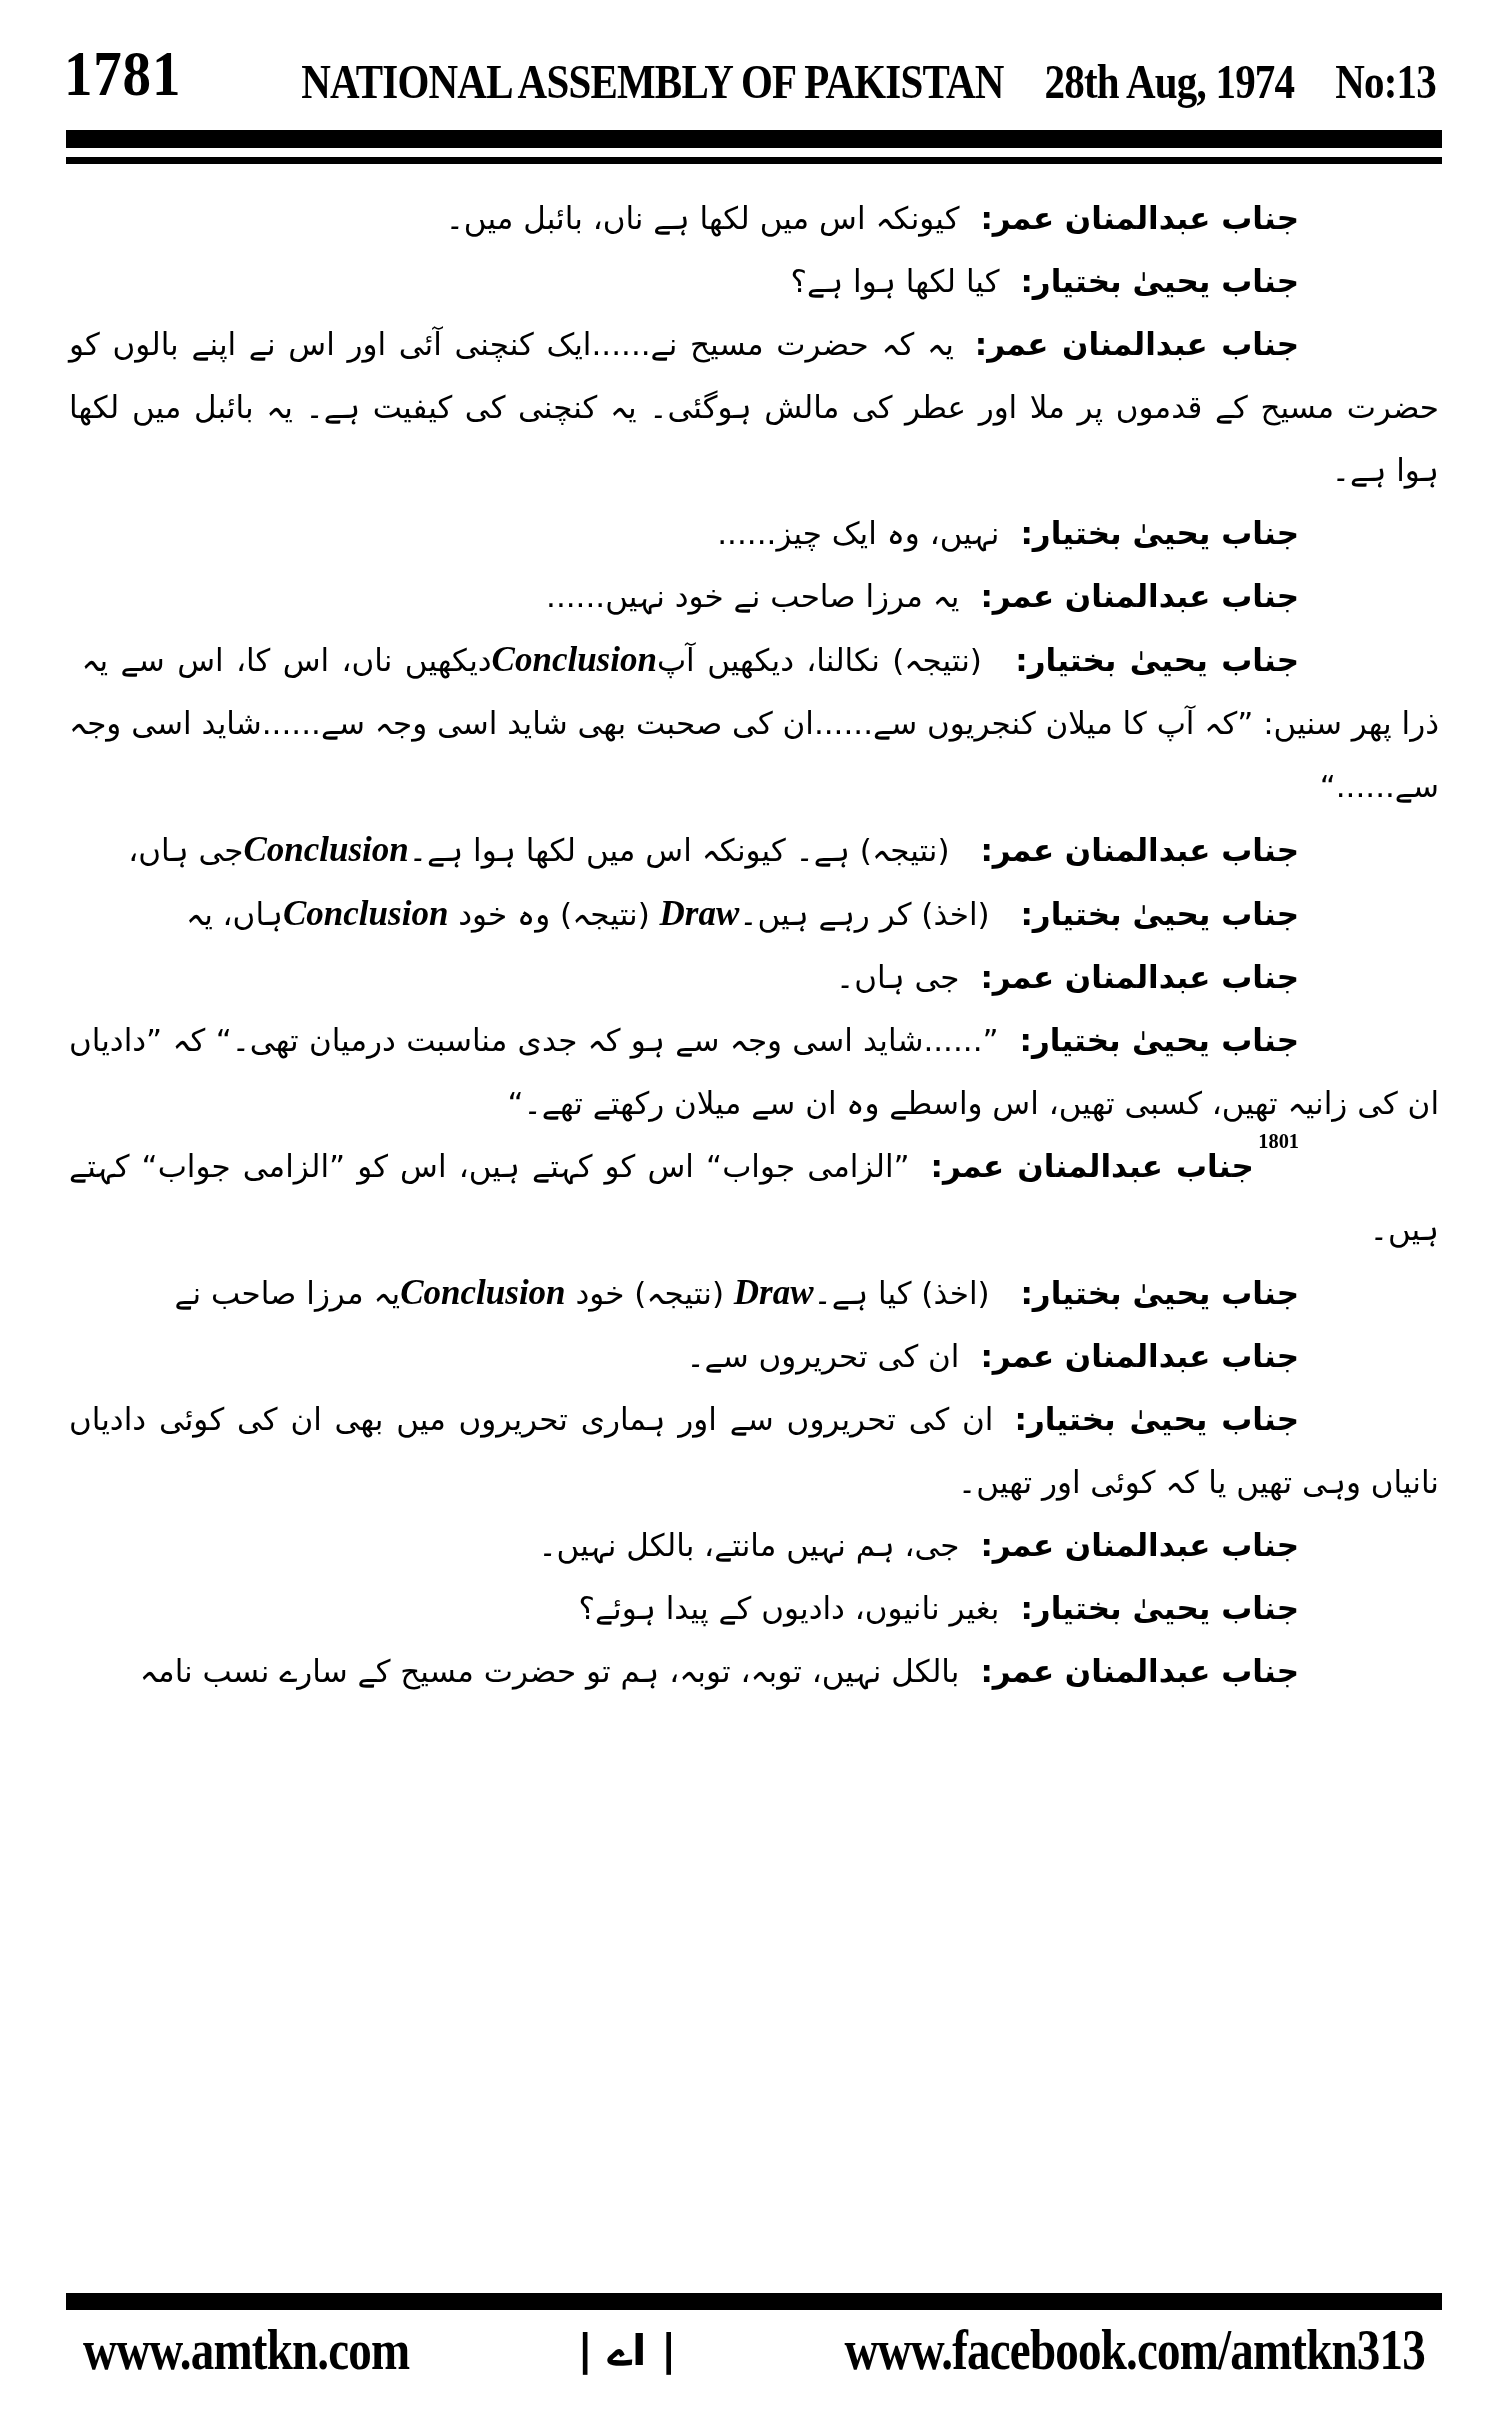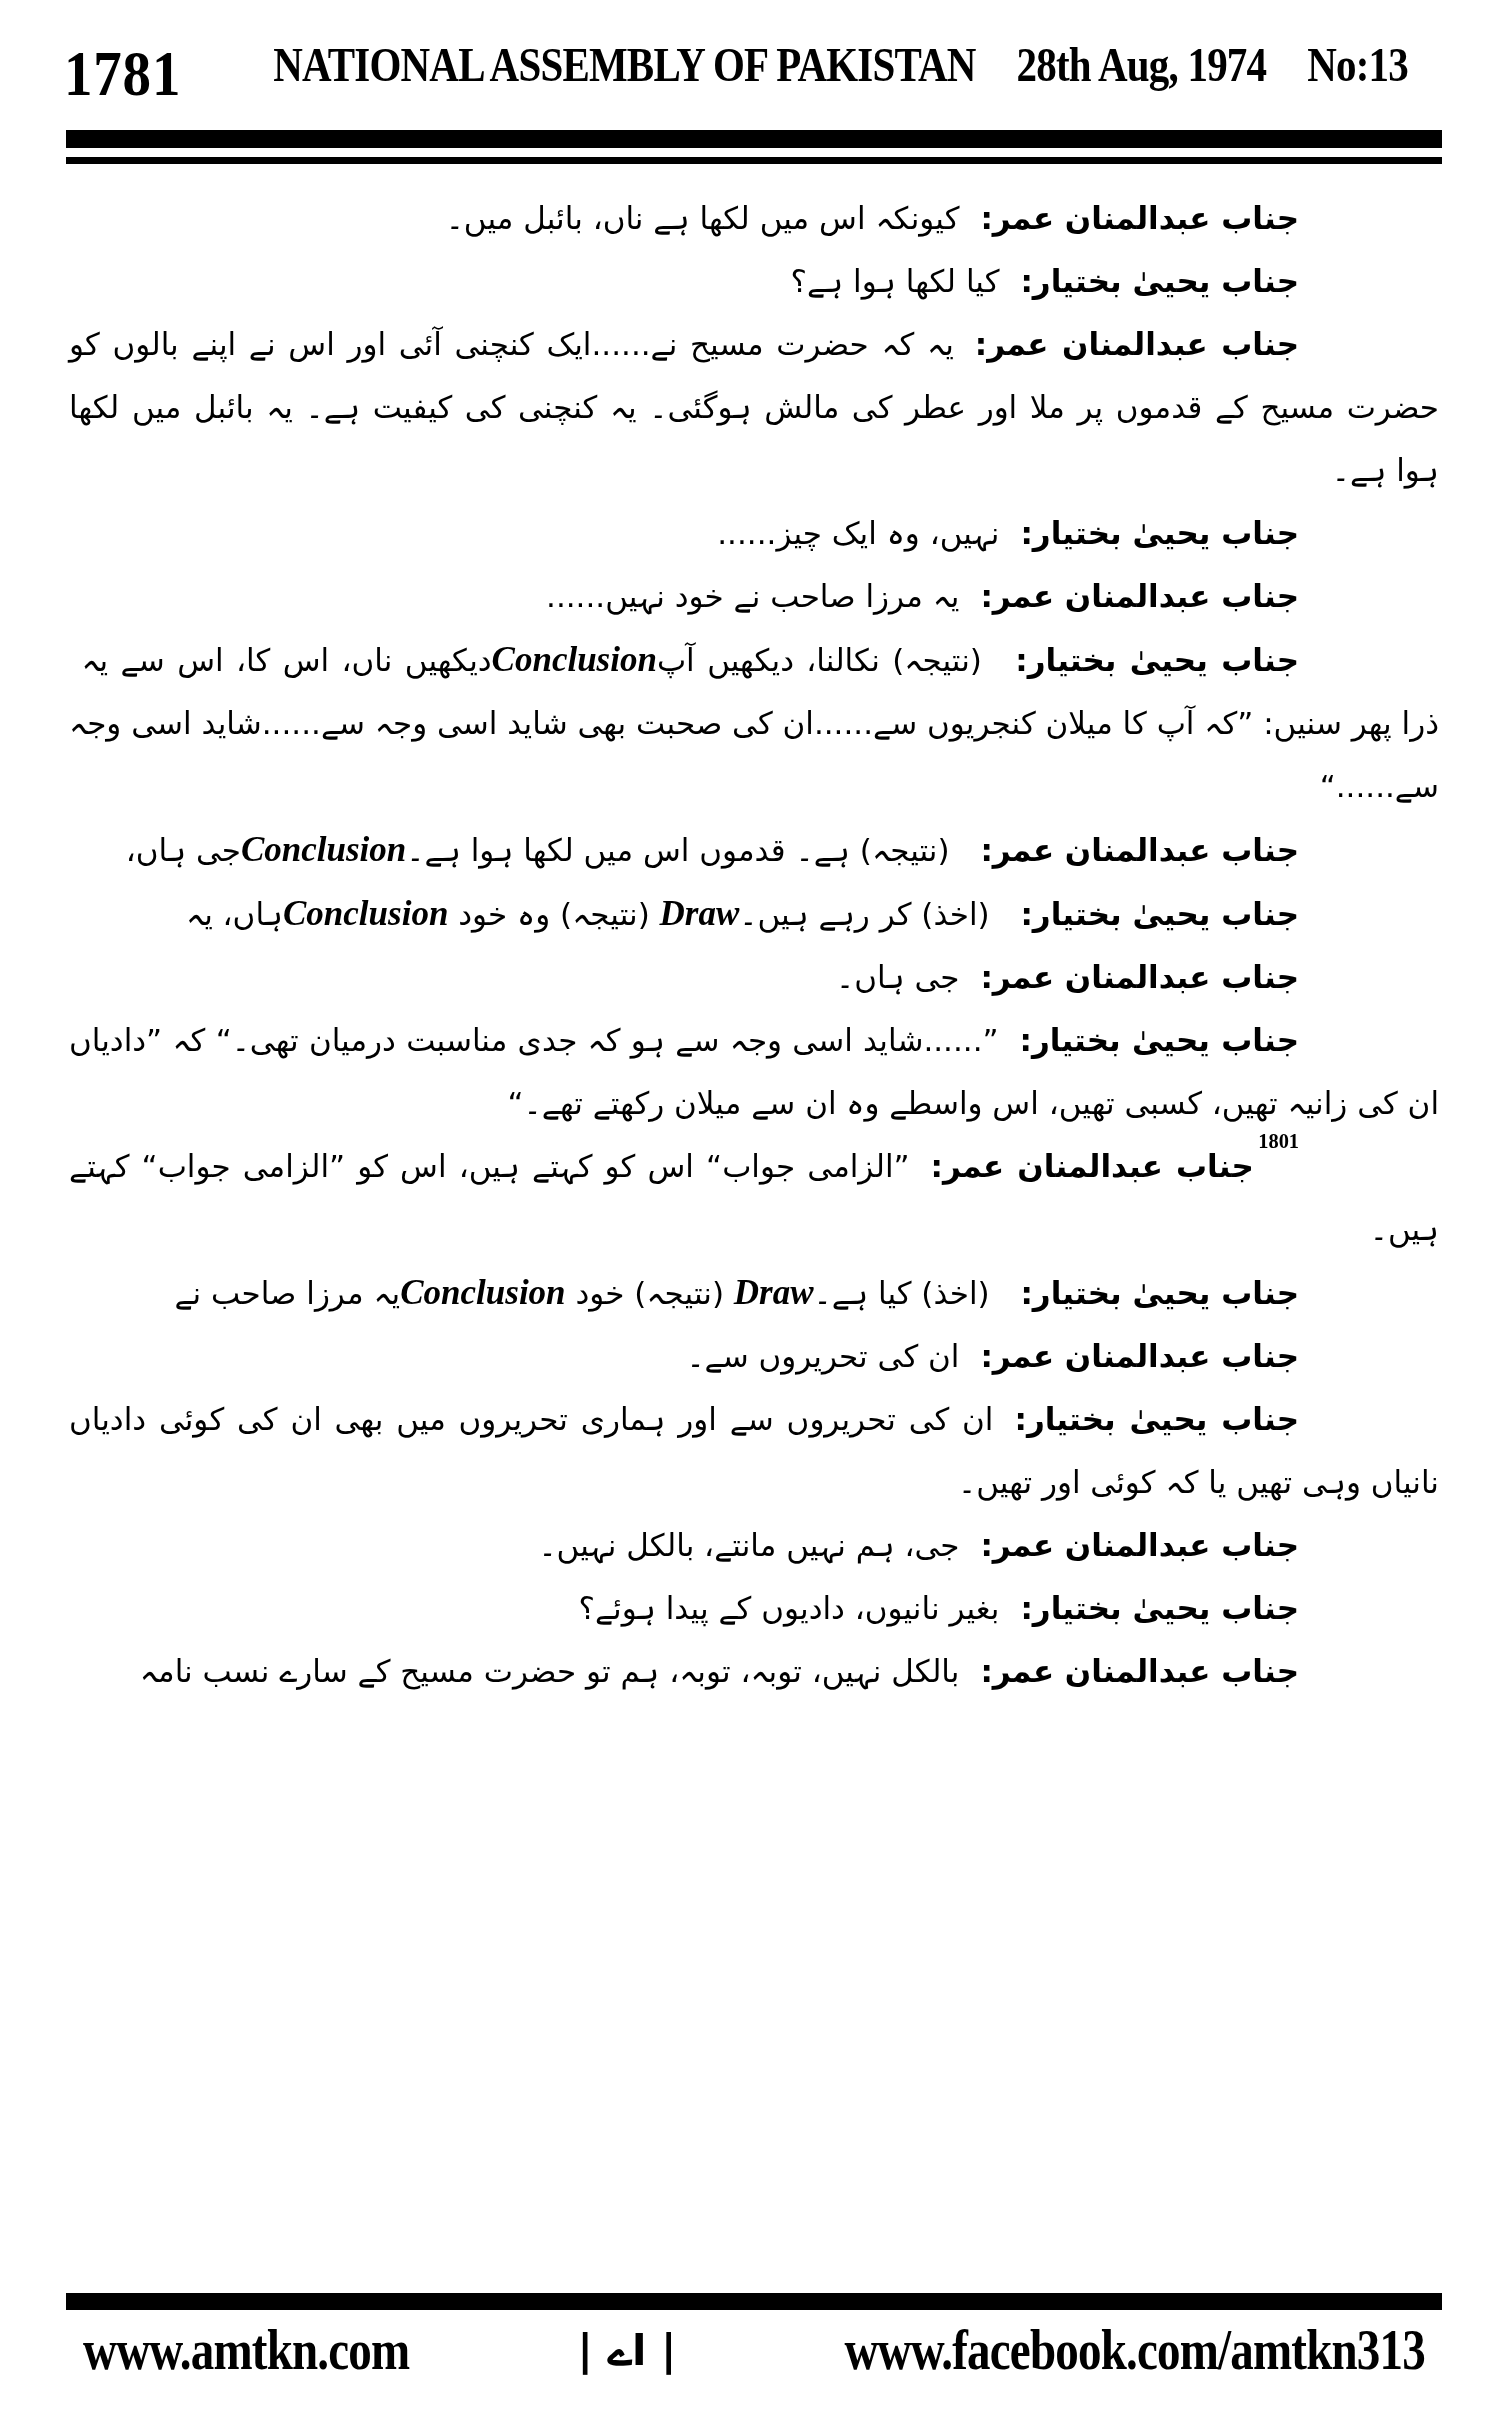--- a/index.html
+++ b/index.html
@@ -9,23 +9,23 @@
     height: 2413px;
     margin: 0 auto;
     background: #ffffff;
     color: #000000;
     overflow: hidden;
     font-family: "DejaVu Sans", sans-serif;
   }
   
   .header-row {
     display: flex;
-    align-items: flex-start;
+    align-items: flex-end;
     justify-content: space-between;
-    padding: 45px 100px 0 64px;
+    padding: 45px 72px 0 64px;
     font-family: "Liberation Serif", serif;
     font-weight: bold;
   }
   .page-number {
     font-size: 57px;
     letter-spacing: 0.8px;
     transform: scaleY(1.12);
     transform-origin: bottom left;
   }
   .header-group {
@@ -104,21 +104,21 @@
   <div class="rule-thick"></div>
   <div class="rule-thin"></div>
 
   <div class="body-text" dir="rtl">
       <p class="para"><span class="speaker">جناب عبدالمنان عمر:</span><span class="utterance"><span class="ur" dir="rtl">کیونکہ اس میں لکھا ہے ناں، بائبل میں۔</span></span></p>
       <p class="para"><span class="speaker">جناب یحییٰ بختیار:</span><span class="utterance"><span class="ur" dir="rtl">کیا لکھا ہوا ہے؟</span></span></p>
       <p class="para"><span class="speaker">جناب عبدالمنان عمر:</span><span class="utterance"><span class="ur" dir="rtl">یہ کہ حضرت مسیح نے......ایک کنچنی آئی اور اس نے اپنے بالوں کو حضرت مسیح کے قدموں پر ملا اور عطر کی مالش ہوگئی۔ یہ کنچنی کی کیفیت ہے۔ یہ بائبل میں لکھا ہوا ہے۔</span></span></p>
       <p class="para"><span class="speaker">جناب یحییٰ بختیار:</span><span class="utterance"><span class="ur" dir="rtl">نہیں، وہ ایک چیز......</span></span></p>
       <p class="para"><span class="speaker">جناب عبدالمنان عمر:</span><span class="utterance"><span class="ur" dir="rtl">یہ مرزا صاحب نے خود نہیں......</span></span></p>
       <p class="para"><span class="speaker">جناب یحییٰ بختیار:</span><span class="utterance"><span class="ur" dir="rtl">دیکھیں ناں، اس کا، اس سے یہ </span><span class="en" dir="ltr">Conclusion</span><span class="ur" dir="rtl"> (نتیجہ) نکالنا، دیکھیں آپ ذرا پھر سنیں: ”کہ آپ کا میلان کنجریوں سے......ان کی صحبت بھی شاید اسی وجہ سے......شاید اسی وجہ سے......“</span></span></p>
-      <p class="para"><span class="speaker">جناب عبدالمنان عمر:</span><span class="utterance"><span class="ur" dir="rtl">جی ہاں، </span><span class="en" dir="ltr">Conclusion</span><span class="ur" dir="rtl"> (نتیجہ) ہے۔ قدموں اس میں لکھا ہوا ہے۔</span></span></p>
+      <p class="para"><span class="speaker">جناب عبدالمنان عمر:</span><span class="utterance"><span class="ur" dir="rtl">جی ہاں، </span><span class="en" dir="ltr">Conclusion</span><span class="ur" dir="rtl"> (نتیجہ) ہے۔ کیونکہ اس میں لکھا ہوا ہے۔</span></span></p>
       <p class="para"><span class="speaker">جناب یحییٰ بختیار:</span><span class="utterance"><span class="ur" dir="rtl">ہاں، یہ </span><span class="en" dir="ltr">Conclusion</span><span class="ur" dir="rtl"> (نتیجہ) وہ خود </span><span class="en" dir="ltr">Draw</span><span class="ur" dir="rtl"> (اخذ) کر رہے ہیں۔</span></span></p>
       <p class="para"><span class="speaker">جناب عبدالمنان عمر:</span><span class="utterance"><span class="ur" dir="rtl">جی ہاں۔</span></span></p>
       <p class="para"><span class="speaker">جناب یحییٰ بختیار:</span><span class="utterance"><span class="ur" dir="rtl">”......شاید اسی وجہ سے ہو کہ جدی مناسبت درمیان تھی۔“ کہ ”دادیاں ان کی زانیہ تھیں، کسبی تھیں، اس واسطے وہ ان سے میلان رکھتے تھے۔“</span></span></p>
       <p class="para"><sup class="sup">1801</sup><span class="speaker">جناب عبدالمنان عمر:</span><span class="utterance"><span class="ur" dir="rtl">”الزامی جواب“ اس کو کہتے ہیں، اس کو ”الزامی جواب“ کہتے ہیں۔</span></span></p>
       <p class="para"><span class="speaker">جناب یحییٰ بختیار:</span><span class="utterance"><span class="ur" dir="rtl">یہ مرزا صاحب نے </span><span class="en" dir="ltr">Conclusion</span><span class="ur" dir="rtl"> (نتیجہ) خود </span><span class="en" dir="ltr">Draw</span><span class="ur" dir="rtl"> (اخذ) کیا ہے۔</span></span></p>
       <p class="para"><span class="speaker">جناب عبدالمنان عمر:</span><span class="utterance"><span class="ur" dir="rtl">ان کی تحریروں سے۔</span></span></p>
       <p class="para"><span class="speaker">جناب یحییٰ بختیار:</span><span class="utterance"><span class="ur" dir="rtl">ان کی تحریروں سے اور ہماری تحریروں میں بھی ان کی کوئی دادیاں نانیاں وہی تھیں یا کہ کوئی اور تھیں۔</span></span></p>
       <p class="para"><span class="speaker">جناب عبدالمنان عمر:</span><span class="utterance"><span class="ur" dir="rtl">جی، ہم نہیں مانتے، بالکل نہیں۔</span></span></p>
       <p class="para"><span class="speaker">جناب یحییٰ بختیار:</span><span class="utterance"><span class="ur" dir="rtl">بغیر نانیوں، دادیوں کے پیدا ہوئے؟</span></span></p>
       <p class="para"><span class="speaker">جناب عبدالمنان عمر:</span><span class="utterance"><span class="ur" dir="rtl">بالکل نہیں، توبہ، توبہ، ہم تو حضرت مسیح کے سارے نسب نامہ</span></span></p>

